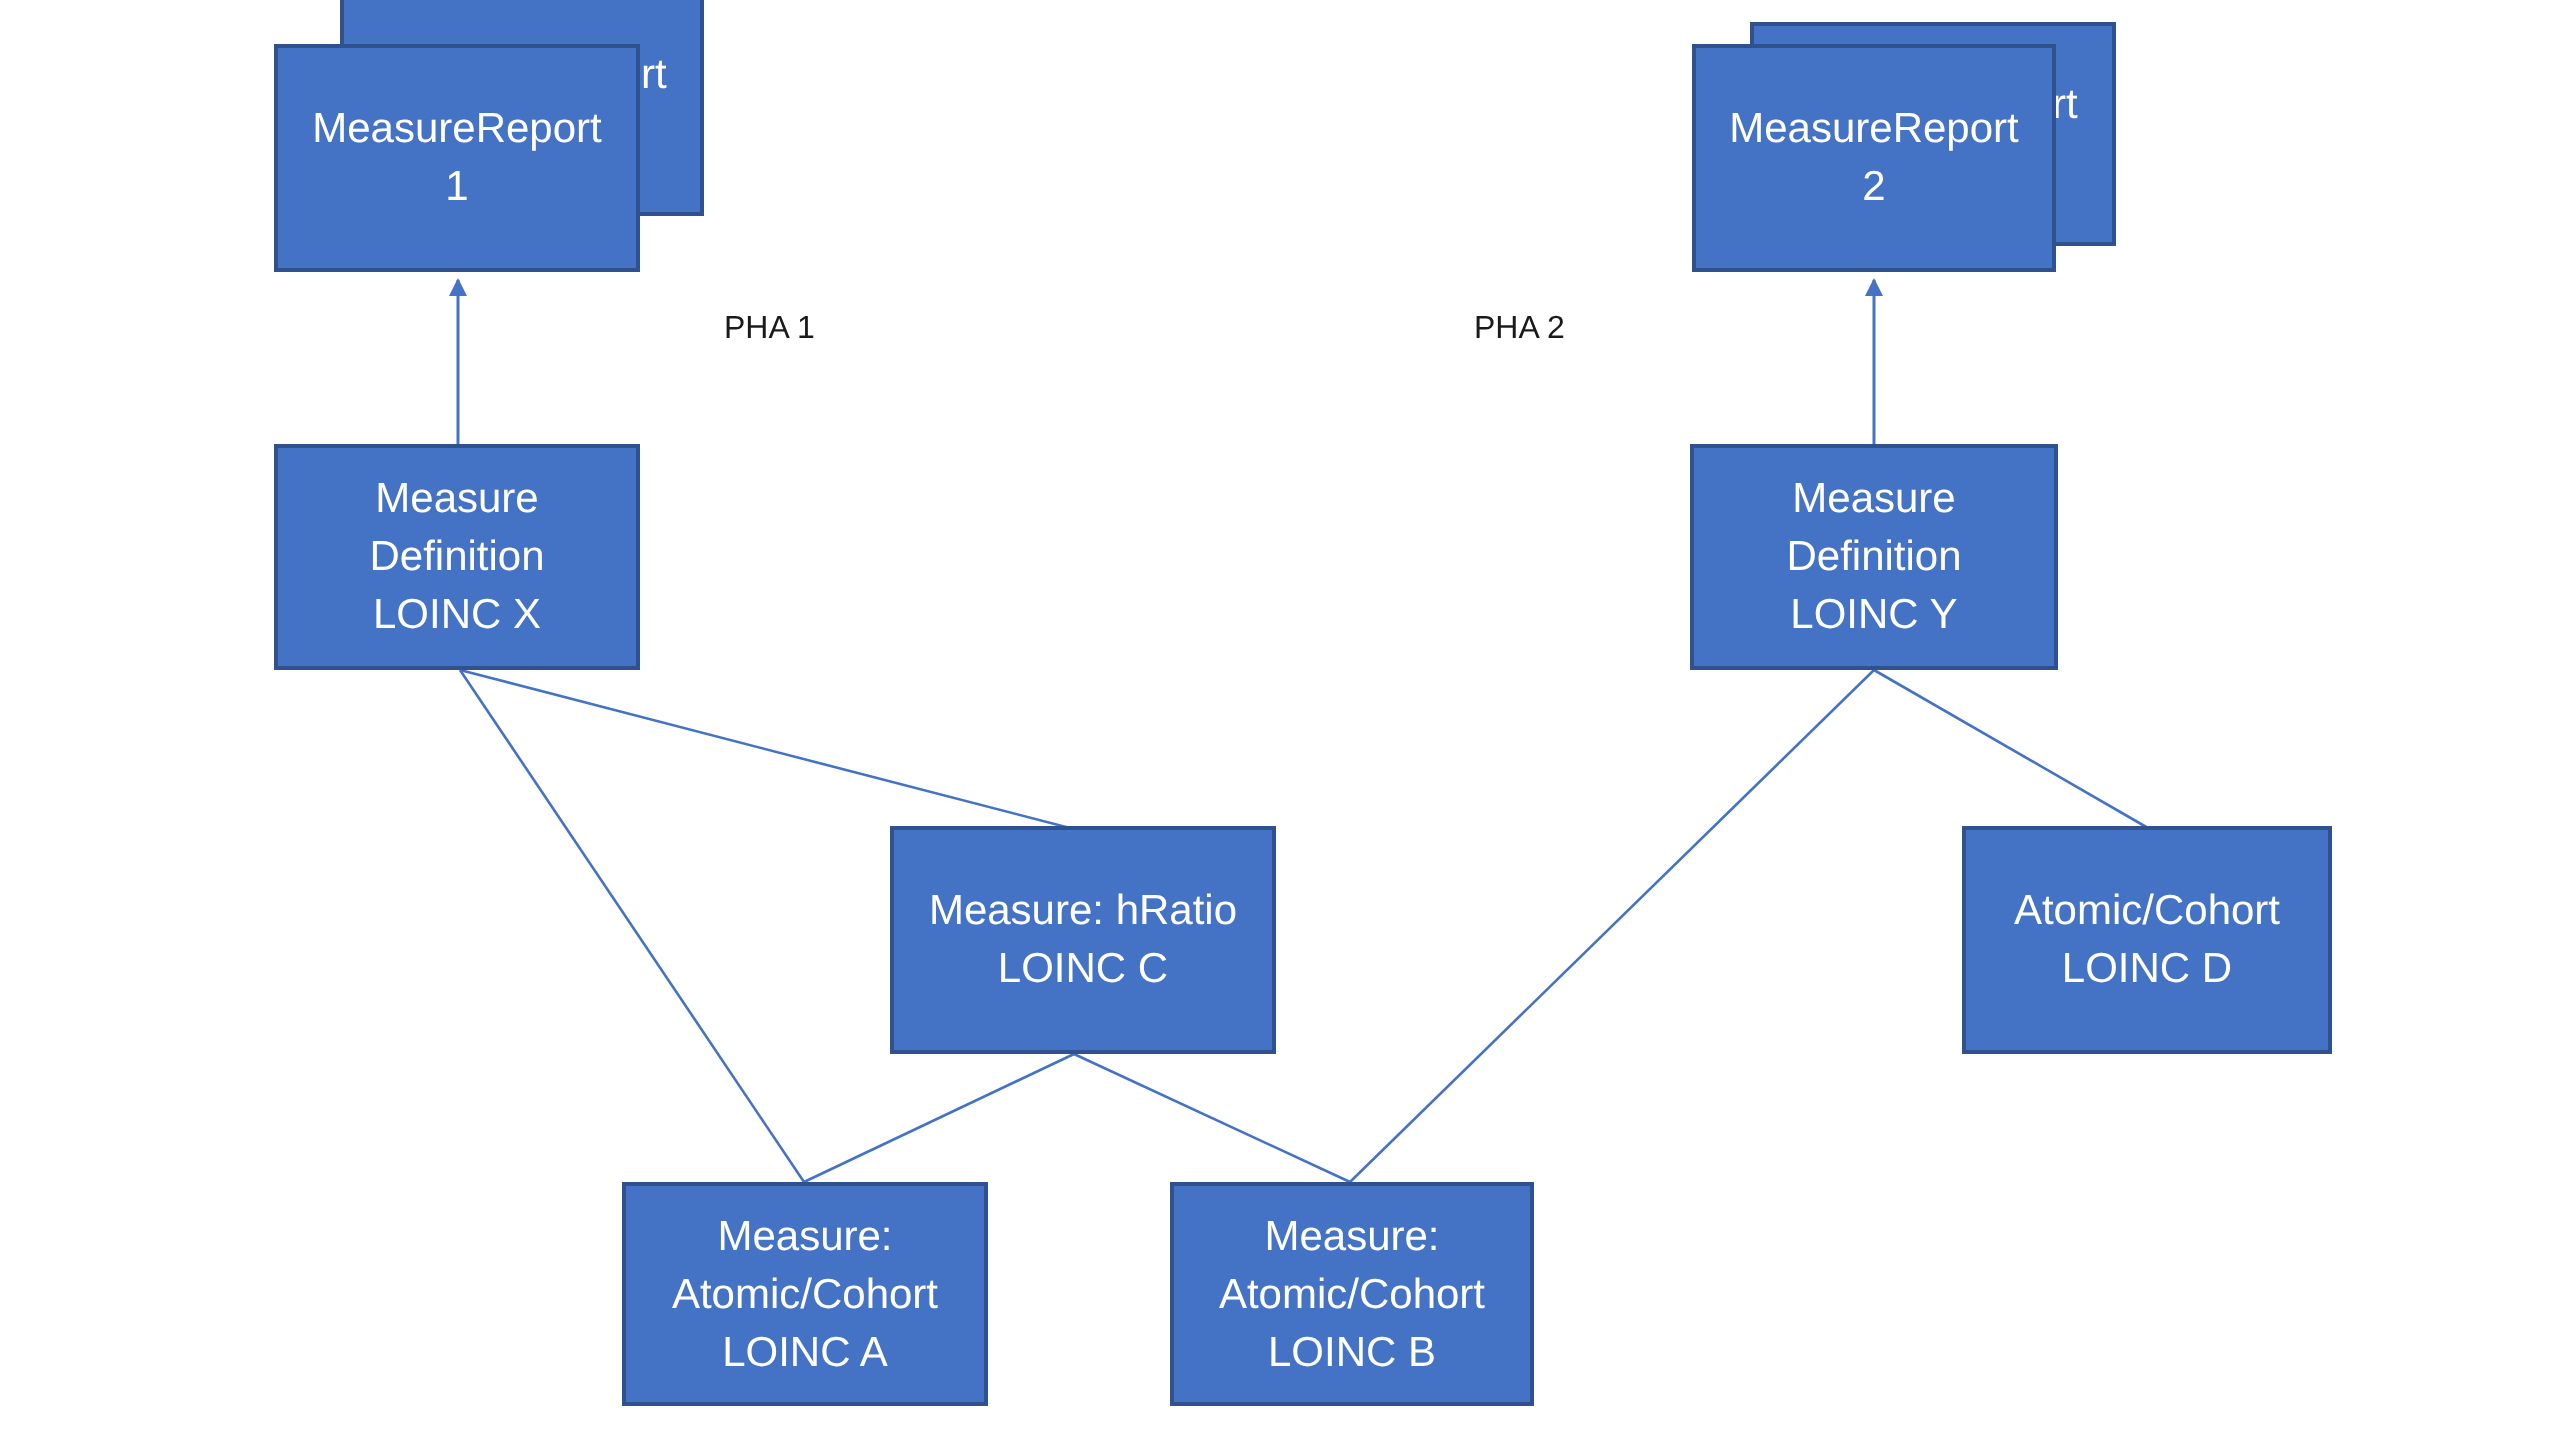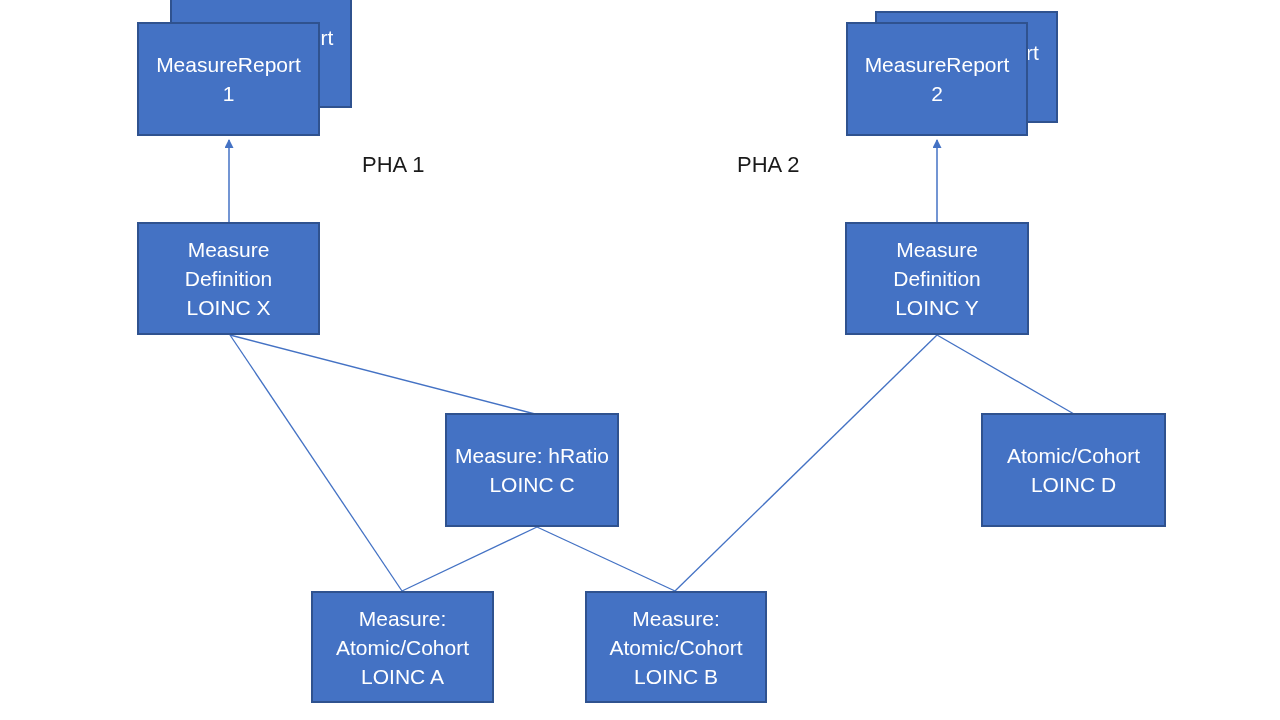--- a/index.html
+++ b/index.html
@@ -23,39 +23,39 @@
     text-align:center;
     font-size:21px;
     line-height:29px;
     z-index:2;
   }
   .box.back{z-index:1;}
   .box .bline{white-space:nowrap;}
   .pha-label{
     position:absolute;
     color:#1a1a1a;
-    font-size:22px;
+    font-size:16px;
     line-height:26px;
     z-index:3;
     white-space:nowrap;
   }
   #edges{
     position:absolute;
     left:0;top:0;
     width:1280px;height:720px;
     z-index:0;
   }
   
   #mr1-back  {left:170px; top:-5px;  width:182px; height:113px;}
   #mr1       {left:137px; top:22px;  width:183px; height:114px;}
   #defx      {left:137px; top:222px; width:183px; height:113px;}
   #mr2-back  {left:875px; top:11px;  width:183px; height:112px;}
   #mr2       {left:846px; top:22px;  width:182px; height:114px;}
   #defy      {left:845px; top:222px; width:184px; height:113px;}
-  #hratio    {left:445px; top:413px; width:174px; height:114px;}
+  #hratio    {left:445px; top:413px; width:193px; height:114px;}
   #atomic-d  {left:981px; top:413px; width:185px; height:114px;}
   #atomic-a  {left:311px; top:591px; width:183px; height:112px;}
   #atomic-b  {left:585px; top:591px; width:182px; height:112px;}
   #pha1{left:362px; top:152px;}
   #pha2{left:737px; top:152px;text-align:center;}
 </style>
 </head>
 <body>
 
 <div id="canvas">

